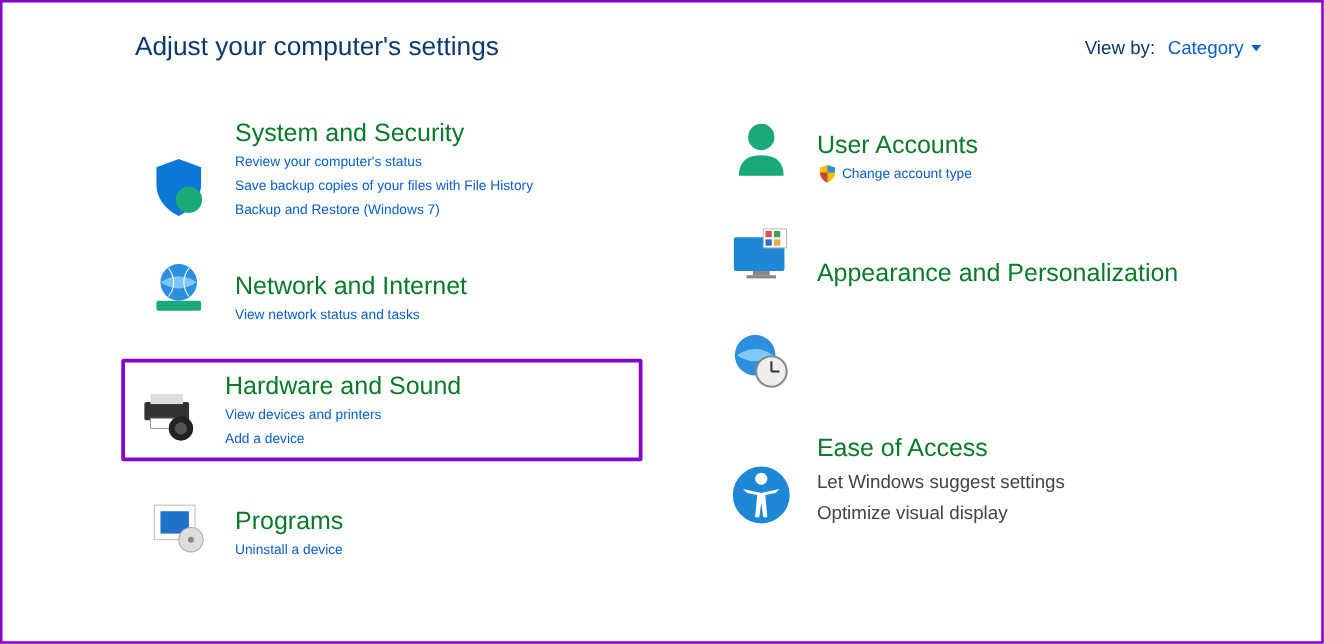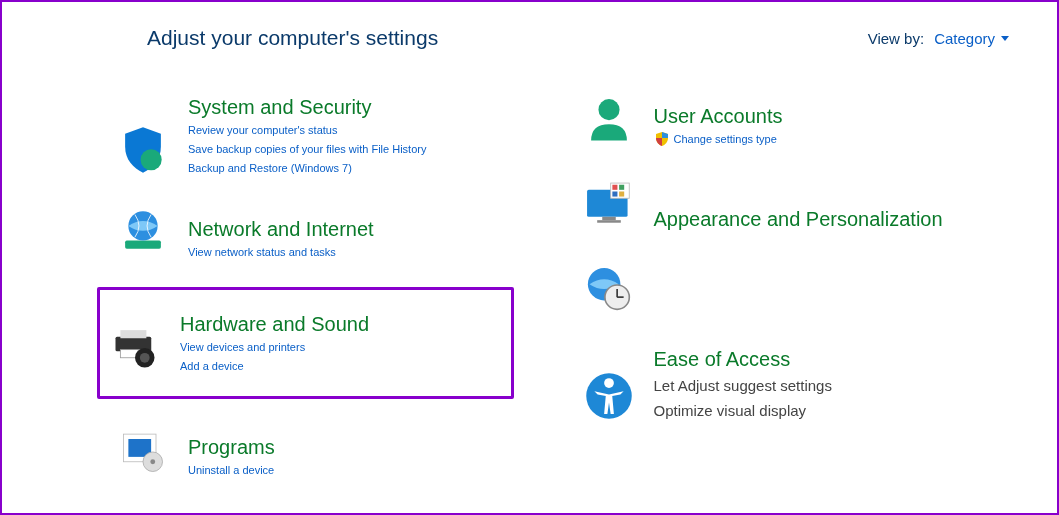--- a/index.html
+++ b/index.html
@@ -21,21 +21,20 @@
   .header-row {
     display: flex;
     justify-content: space-between;
     align-items: center;
     margin-bottom: 40px;
   }
   .page-title {
     color: #0b3a6a;
     font-size: 21px;
     font-weight: 400;
-    margin-left: 39px;
   }
   .viewby {
     display: flex;
     align-items: center;
     gap: 10px;
     font-size: 15px;
   }
   .viewby-label { color: #0b3a6a; text-align: right; }
   .viewby-value {
     color: #0a5fc7;
@@ -62,21 +61,21 @@
   }
   .category {
     display: flex;
     align-items: flex-end;
     gap: 18px;
     padding: 4px 8px;
   }
   .category.highlighted {
     border: 3px solid #8800cc;
     border-radius: 2px;
-    padding: 21px 8px;
+    padding: 6px 8px;
     margin-left: -11px;
     margin-right: 30px;
   }
   .icon-slot {
     width: 54px;
     height: 54px;
     flex-shrink: 0;
     display: flex;
     align-items: center;
     justify-content: center;
@@ -205,21 +204,21 @@
           </svg>
         </div>
         <div class="cat-text">
           <span class="cat-title">User Accounts</span>
           <span class="cat-link">
             <svg class="shield-mini" viewBox="0 0 16 16">
               <path d="M8 1 L14 3 V7 C14 11 11 14 8 15 C5 14 2 11 2 7 V3 Z" fill="#f0c000"></path>
               <path d="M8 1 L14 3 V7 L8 7 Z" fill="#2d8fe0"></path>
               <path d="M2 7 L8 7 V15 C5 14 2 11 2 7 Z" fill="#d04040"></path>
             </svg>
-            <span>Change settings type</span>
+            <span>Change account type</span>
           </span>
         </div>
       </div>
 
       <div class="category">
         <div class="icon-slot">
           <svg viewBox="0 0 64 64" width="54" height="54">
             <rect x="6" y="14" width="48" height="32" rx="2" fill="#1e88d6"></rect>
             <rect x="24" y="46" width="16" height="4" fill="#888"></rect>
             <rect x="18" y="50" width="28" height="3" fill="#888"></rect>
@@ -250,20 +249,20 @@
       <div class="category">
         <div class="icon-slot">
           <svg viewBox="0 0 64 64" width="52" height="52">
             <circle cx="32" cy="32" r="28" fill="#1e88d6"></circle>
             <circle cx="32" cy="16" r="6" fill="#fff"></circle>
             <path d="M14 26 L32 30 L50 26 L46 30 L36 32 L38 54 L34 54 L32 40 L30 54 L26 54 L28 32 L18 30 Z" fill="#fff"></path>
           </svg>
         </div>
         <div class="cat-text">
           <span class="cat-title">Ease of Access</span>
-          <span class="cat-sub">Let Adjust suggest settings</span>
+          <span class="cat-sub">Let Windows suggest settings</span>
           <span class="cat-sub">Optimize visual display</span>
         </div>
       </div>
 
     </div>
   </div>
 </div>
 
 </body></html>

